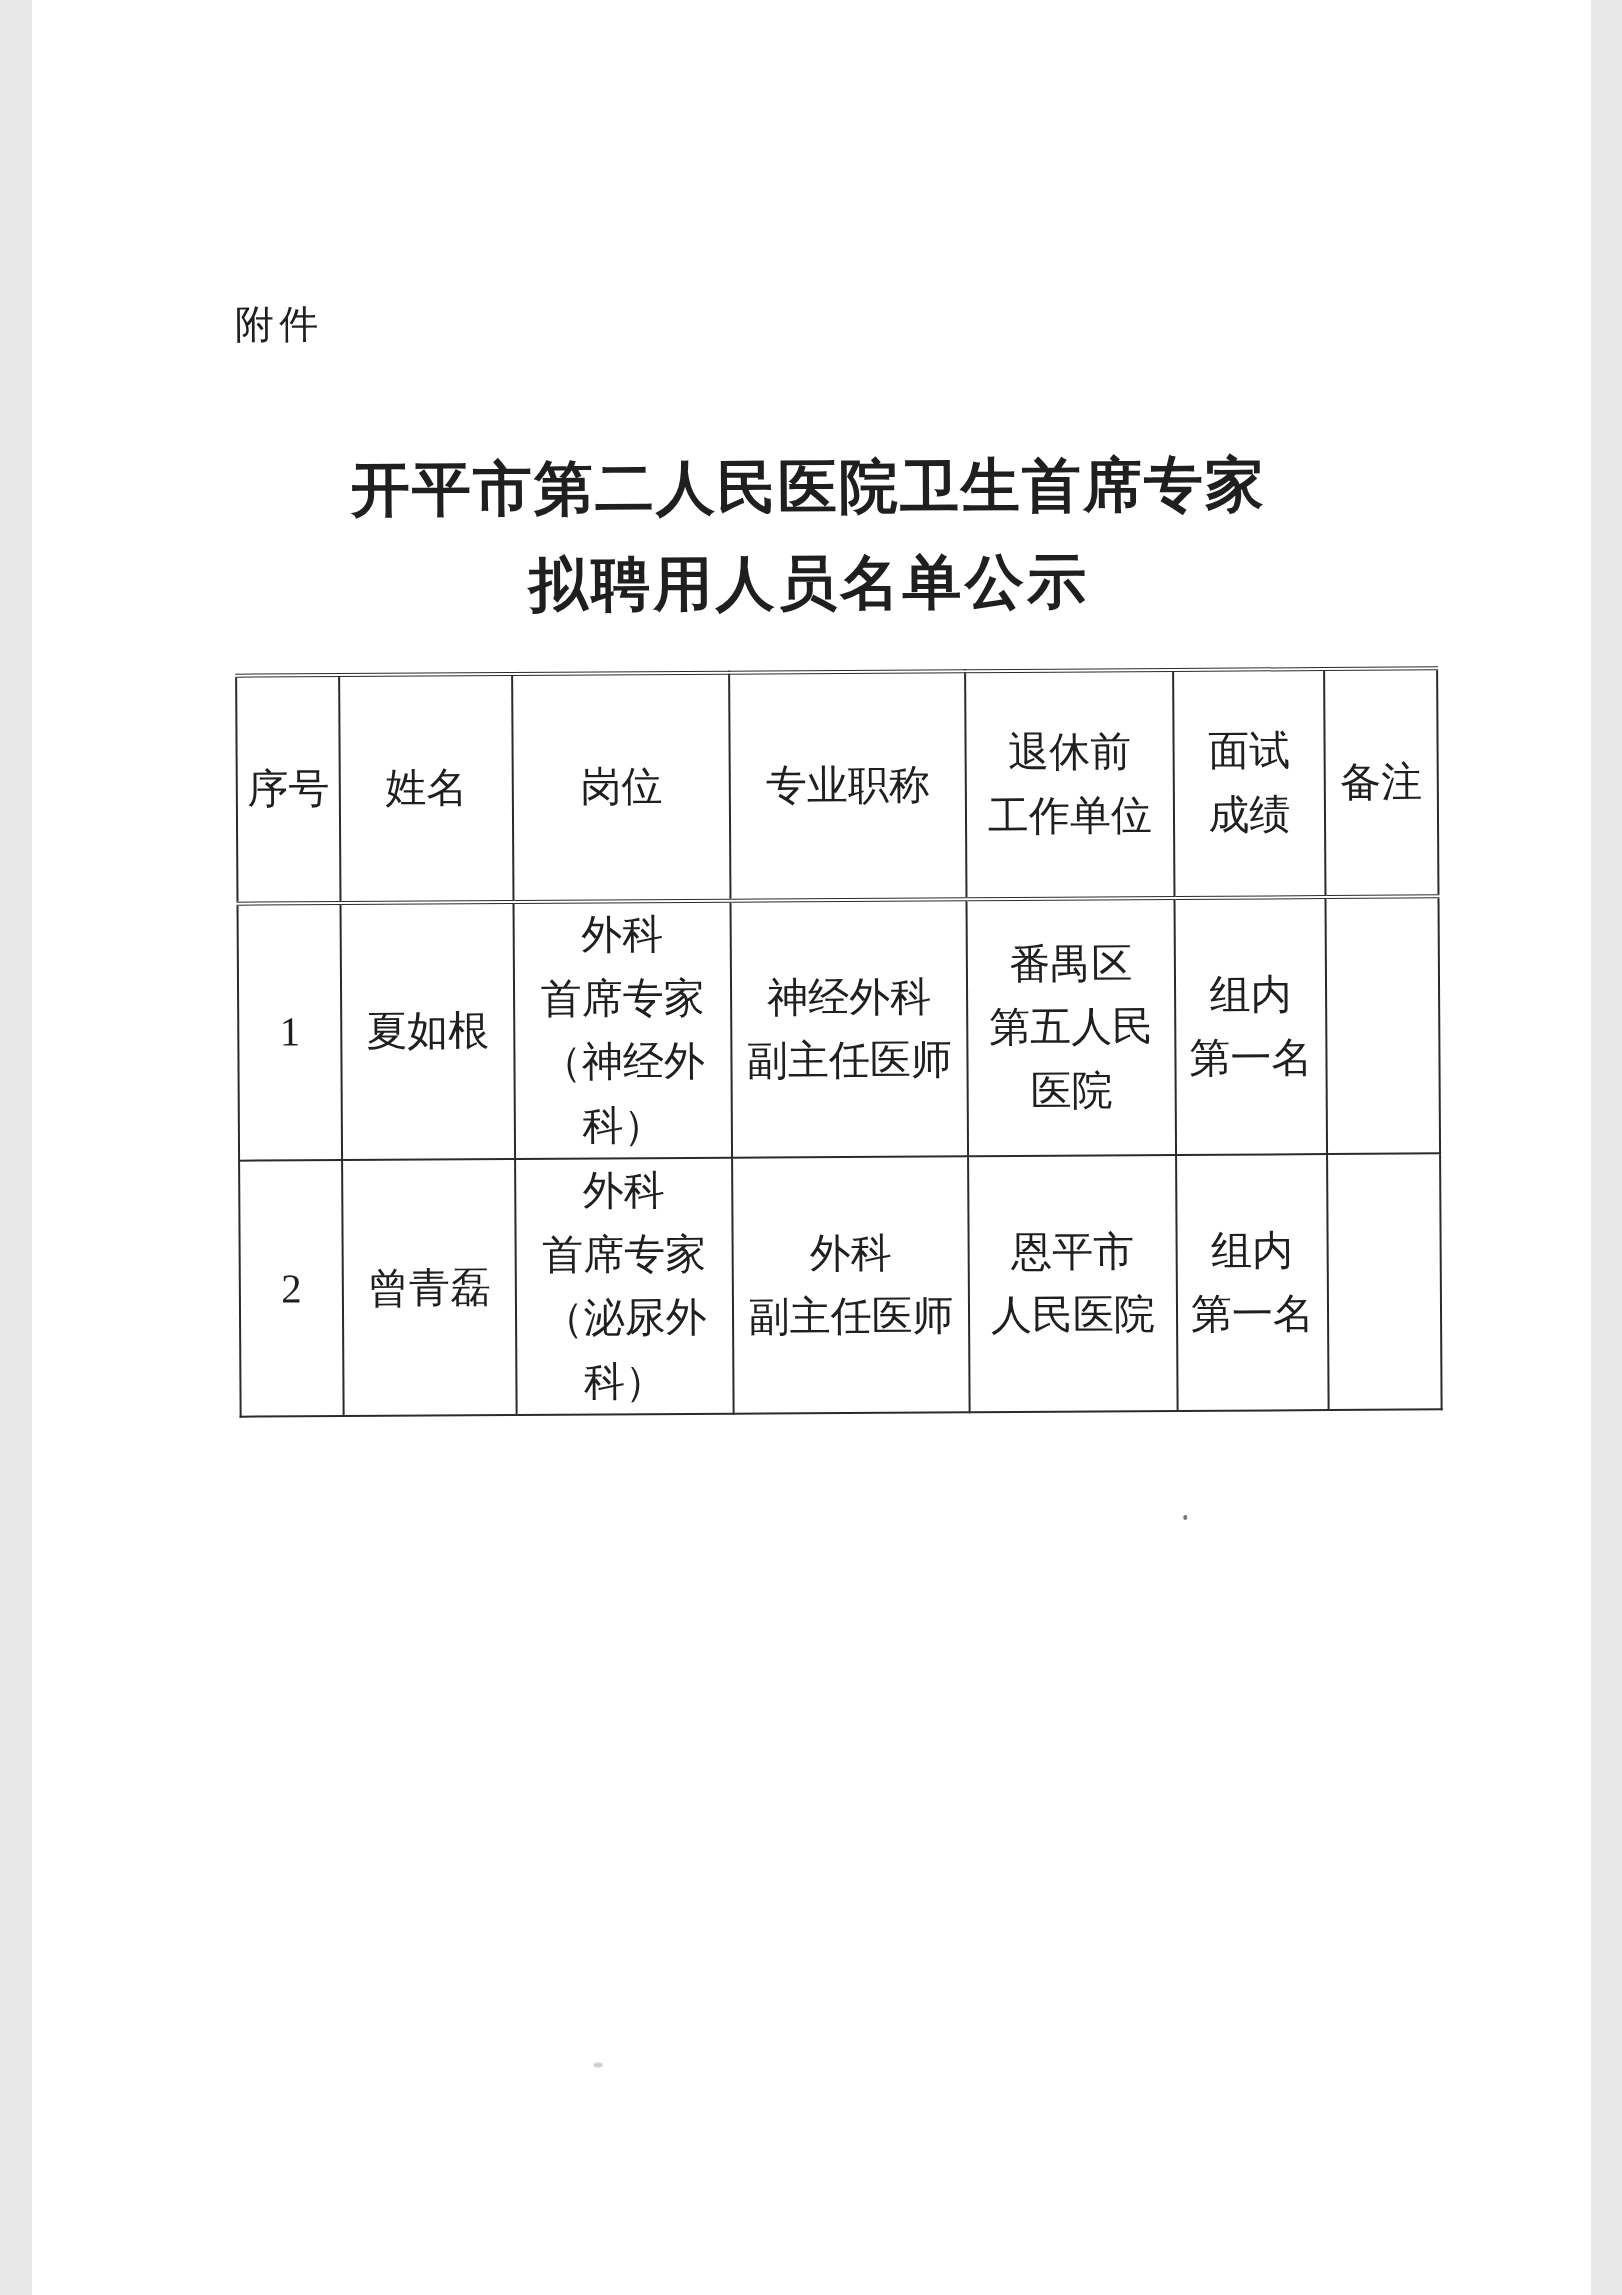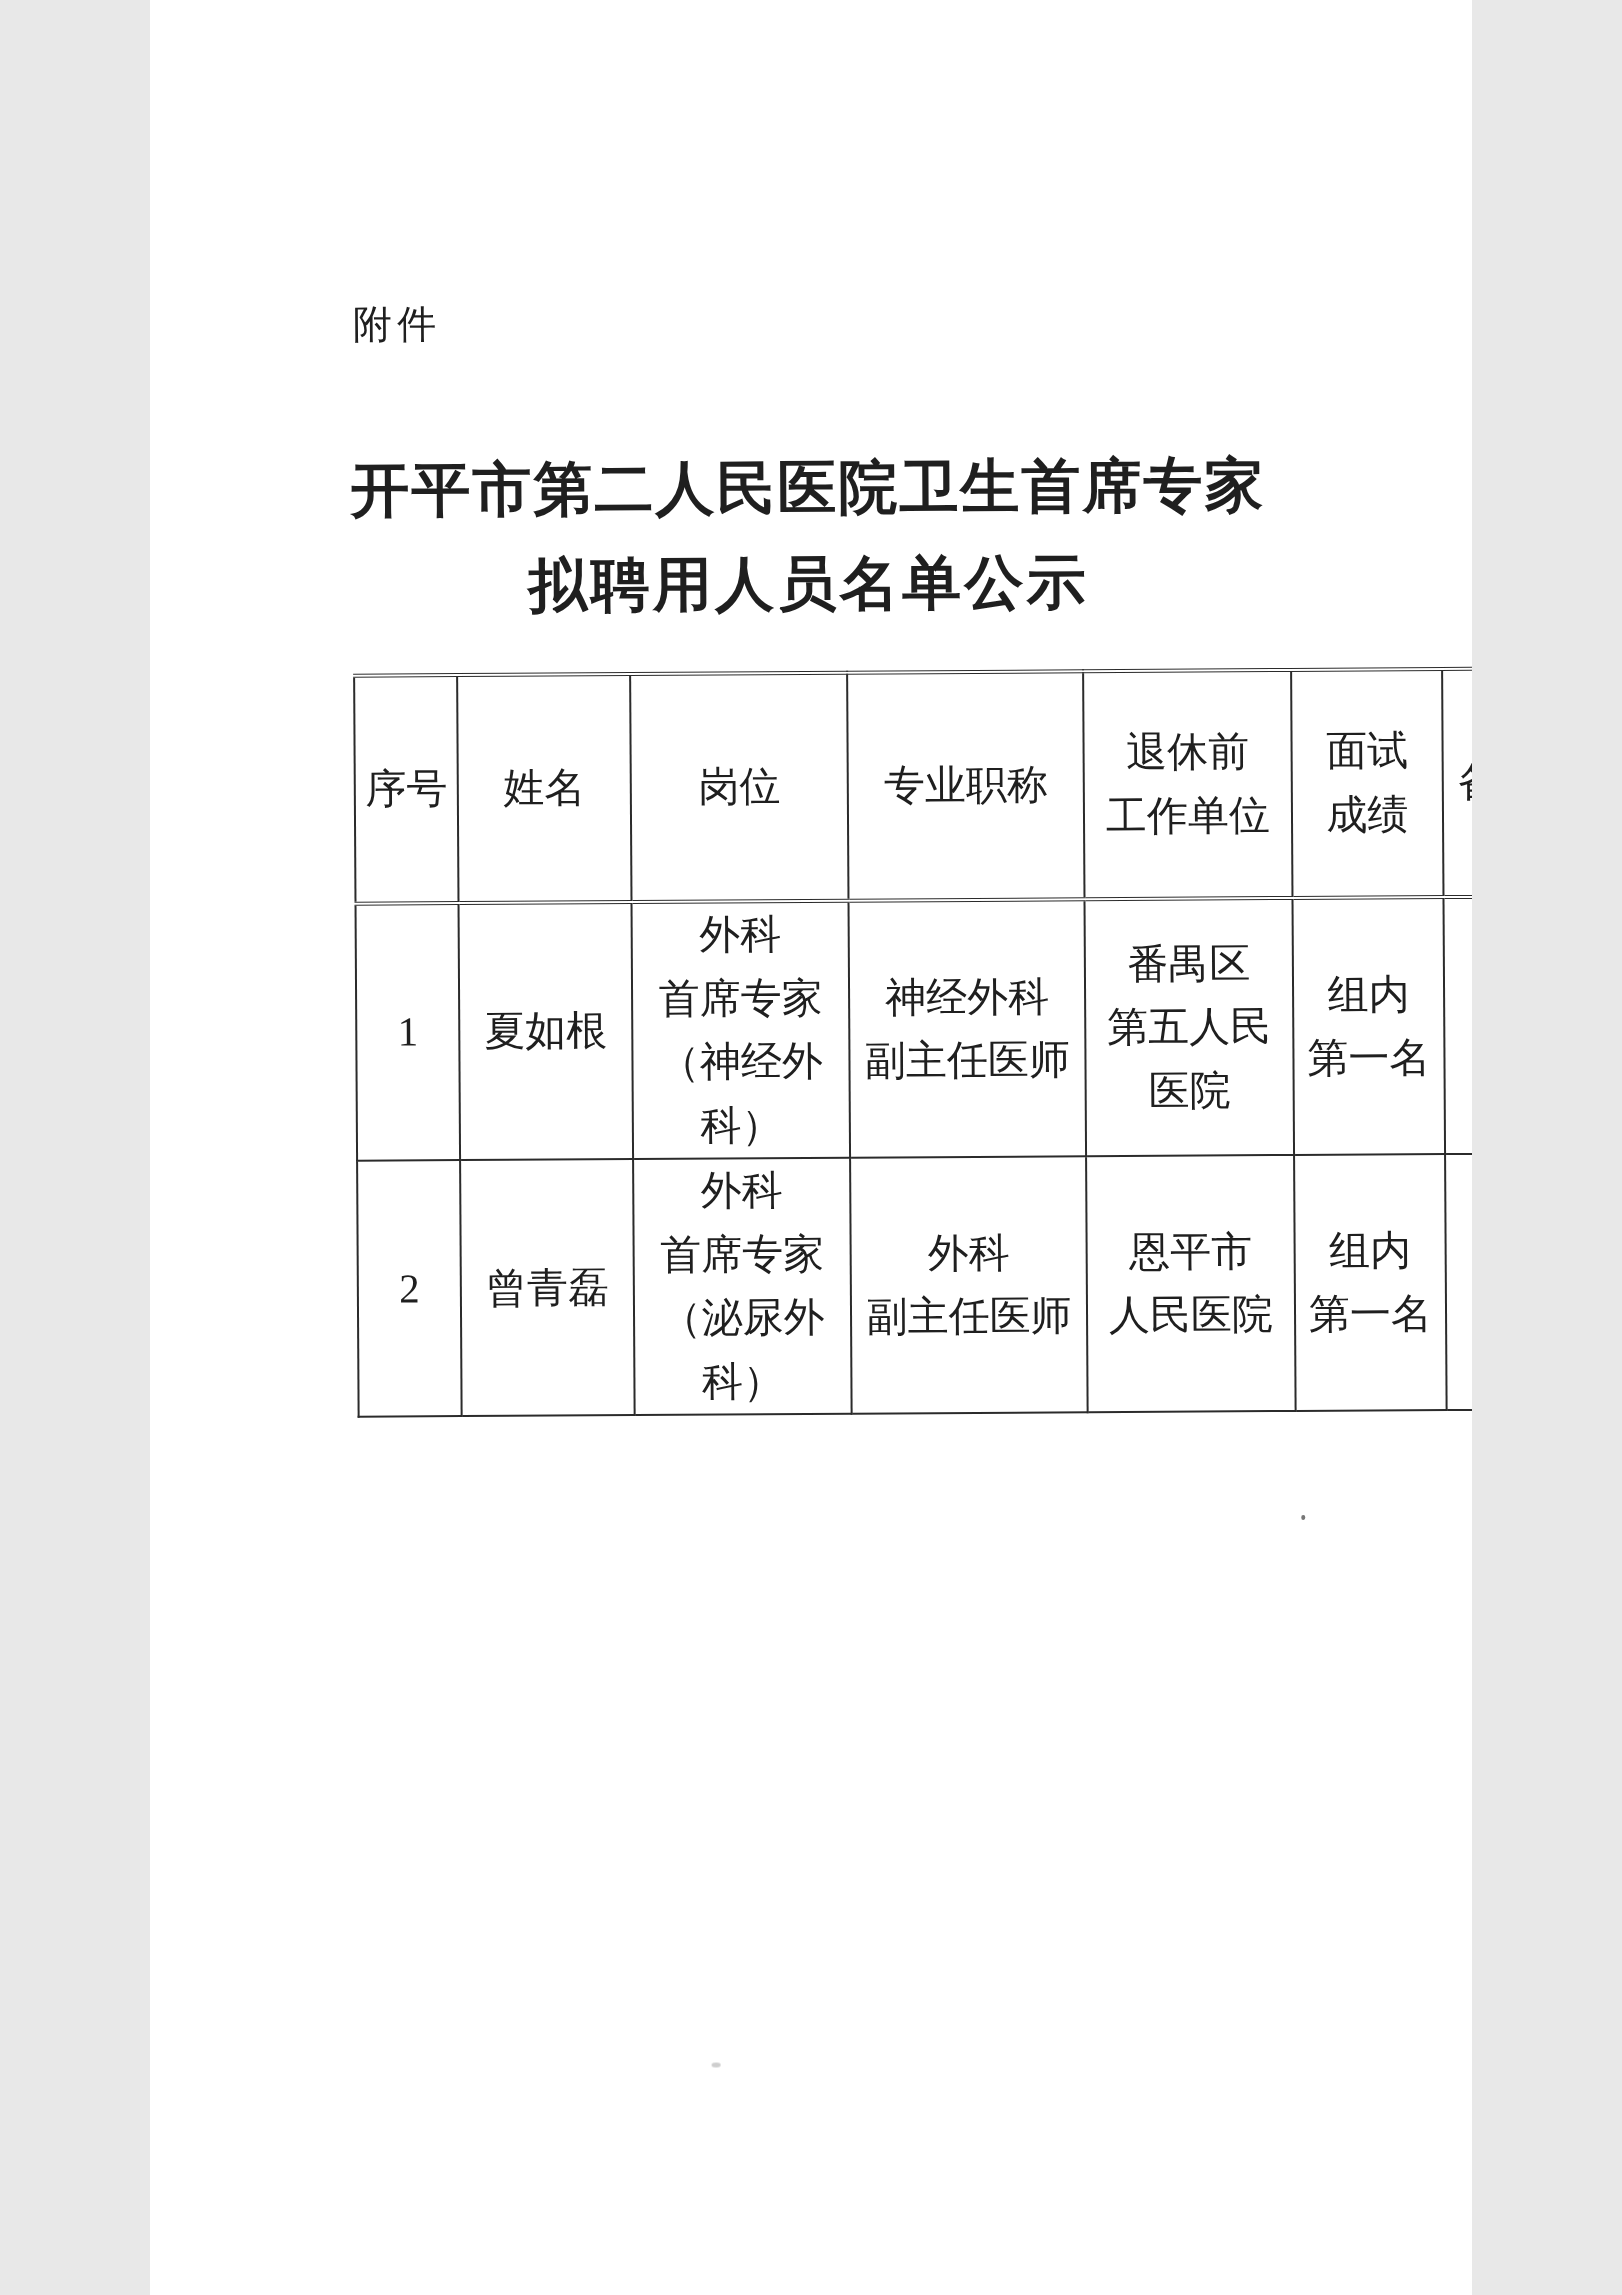--- a/index.html
+++ b/index.html
@@ -2,21 +2,21 @@
 <html style="font-size:10.5px"><head>
 <meta charset="utf-8">
 <style>
   html, body {
     margin: 0;
     padding: 0;
     background: #e8e8e8;
   }
   .page {
     position: relative;
-    width: 1322px;
+    width: 1559px;
     height: 2295px;
     margin: 0 auto;
     background: #ffffff;
     overflow: hidden;
     font-family: "Liberation Serif", "DejaVu Serif", serif;
     color: #1f1f1f;
   }
   .content {
     position: absolute;
     left: 0; top: 0; right: 0; bottom: 0;

